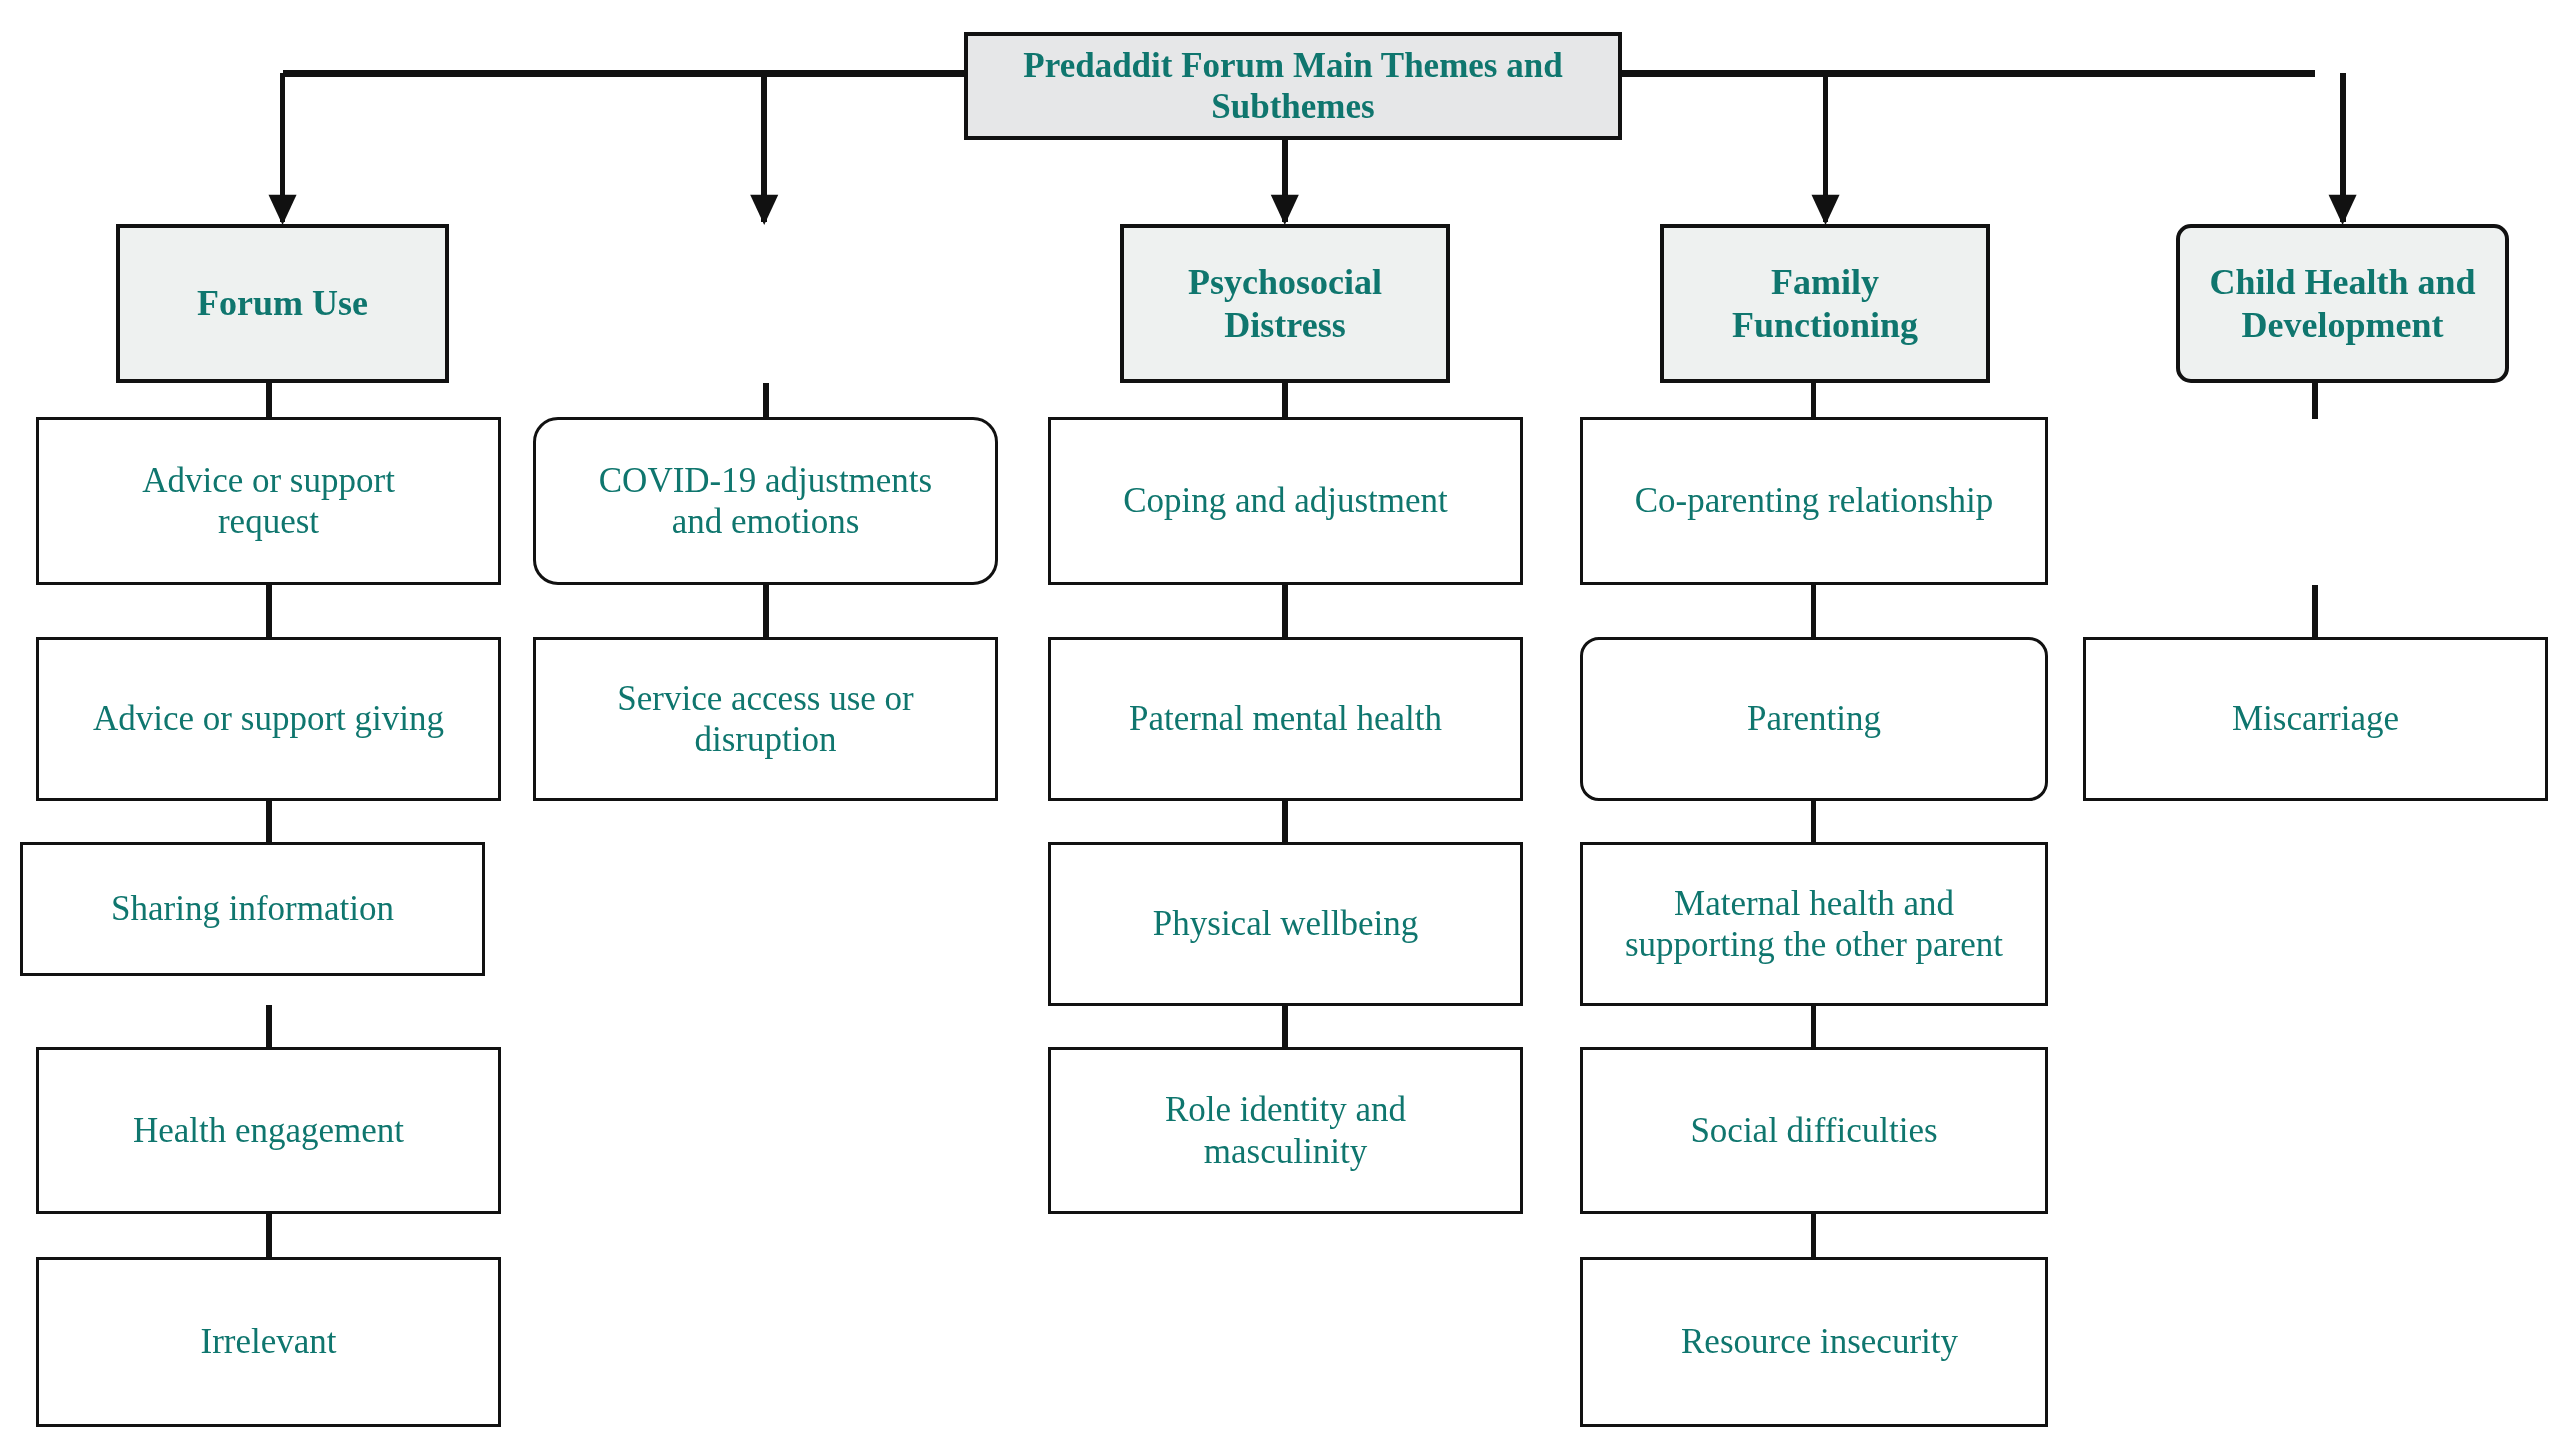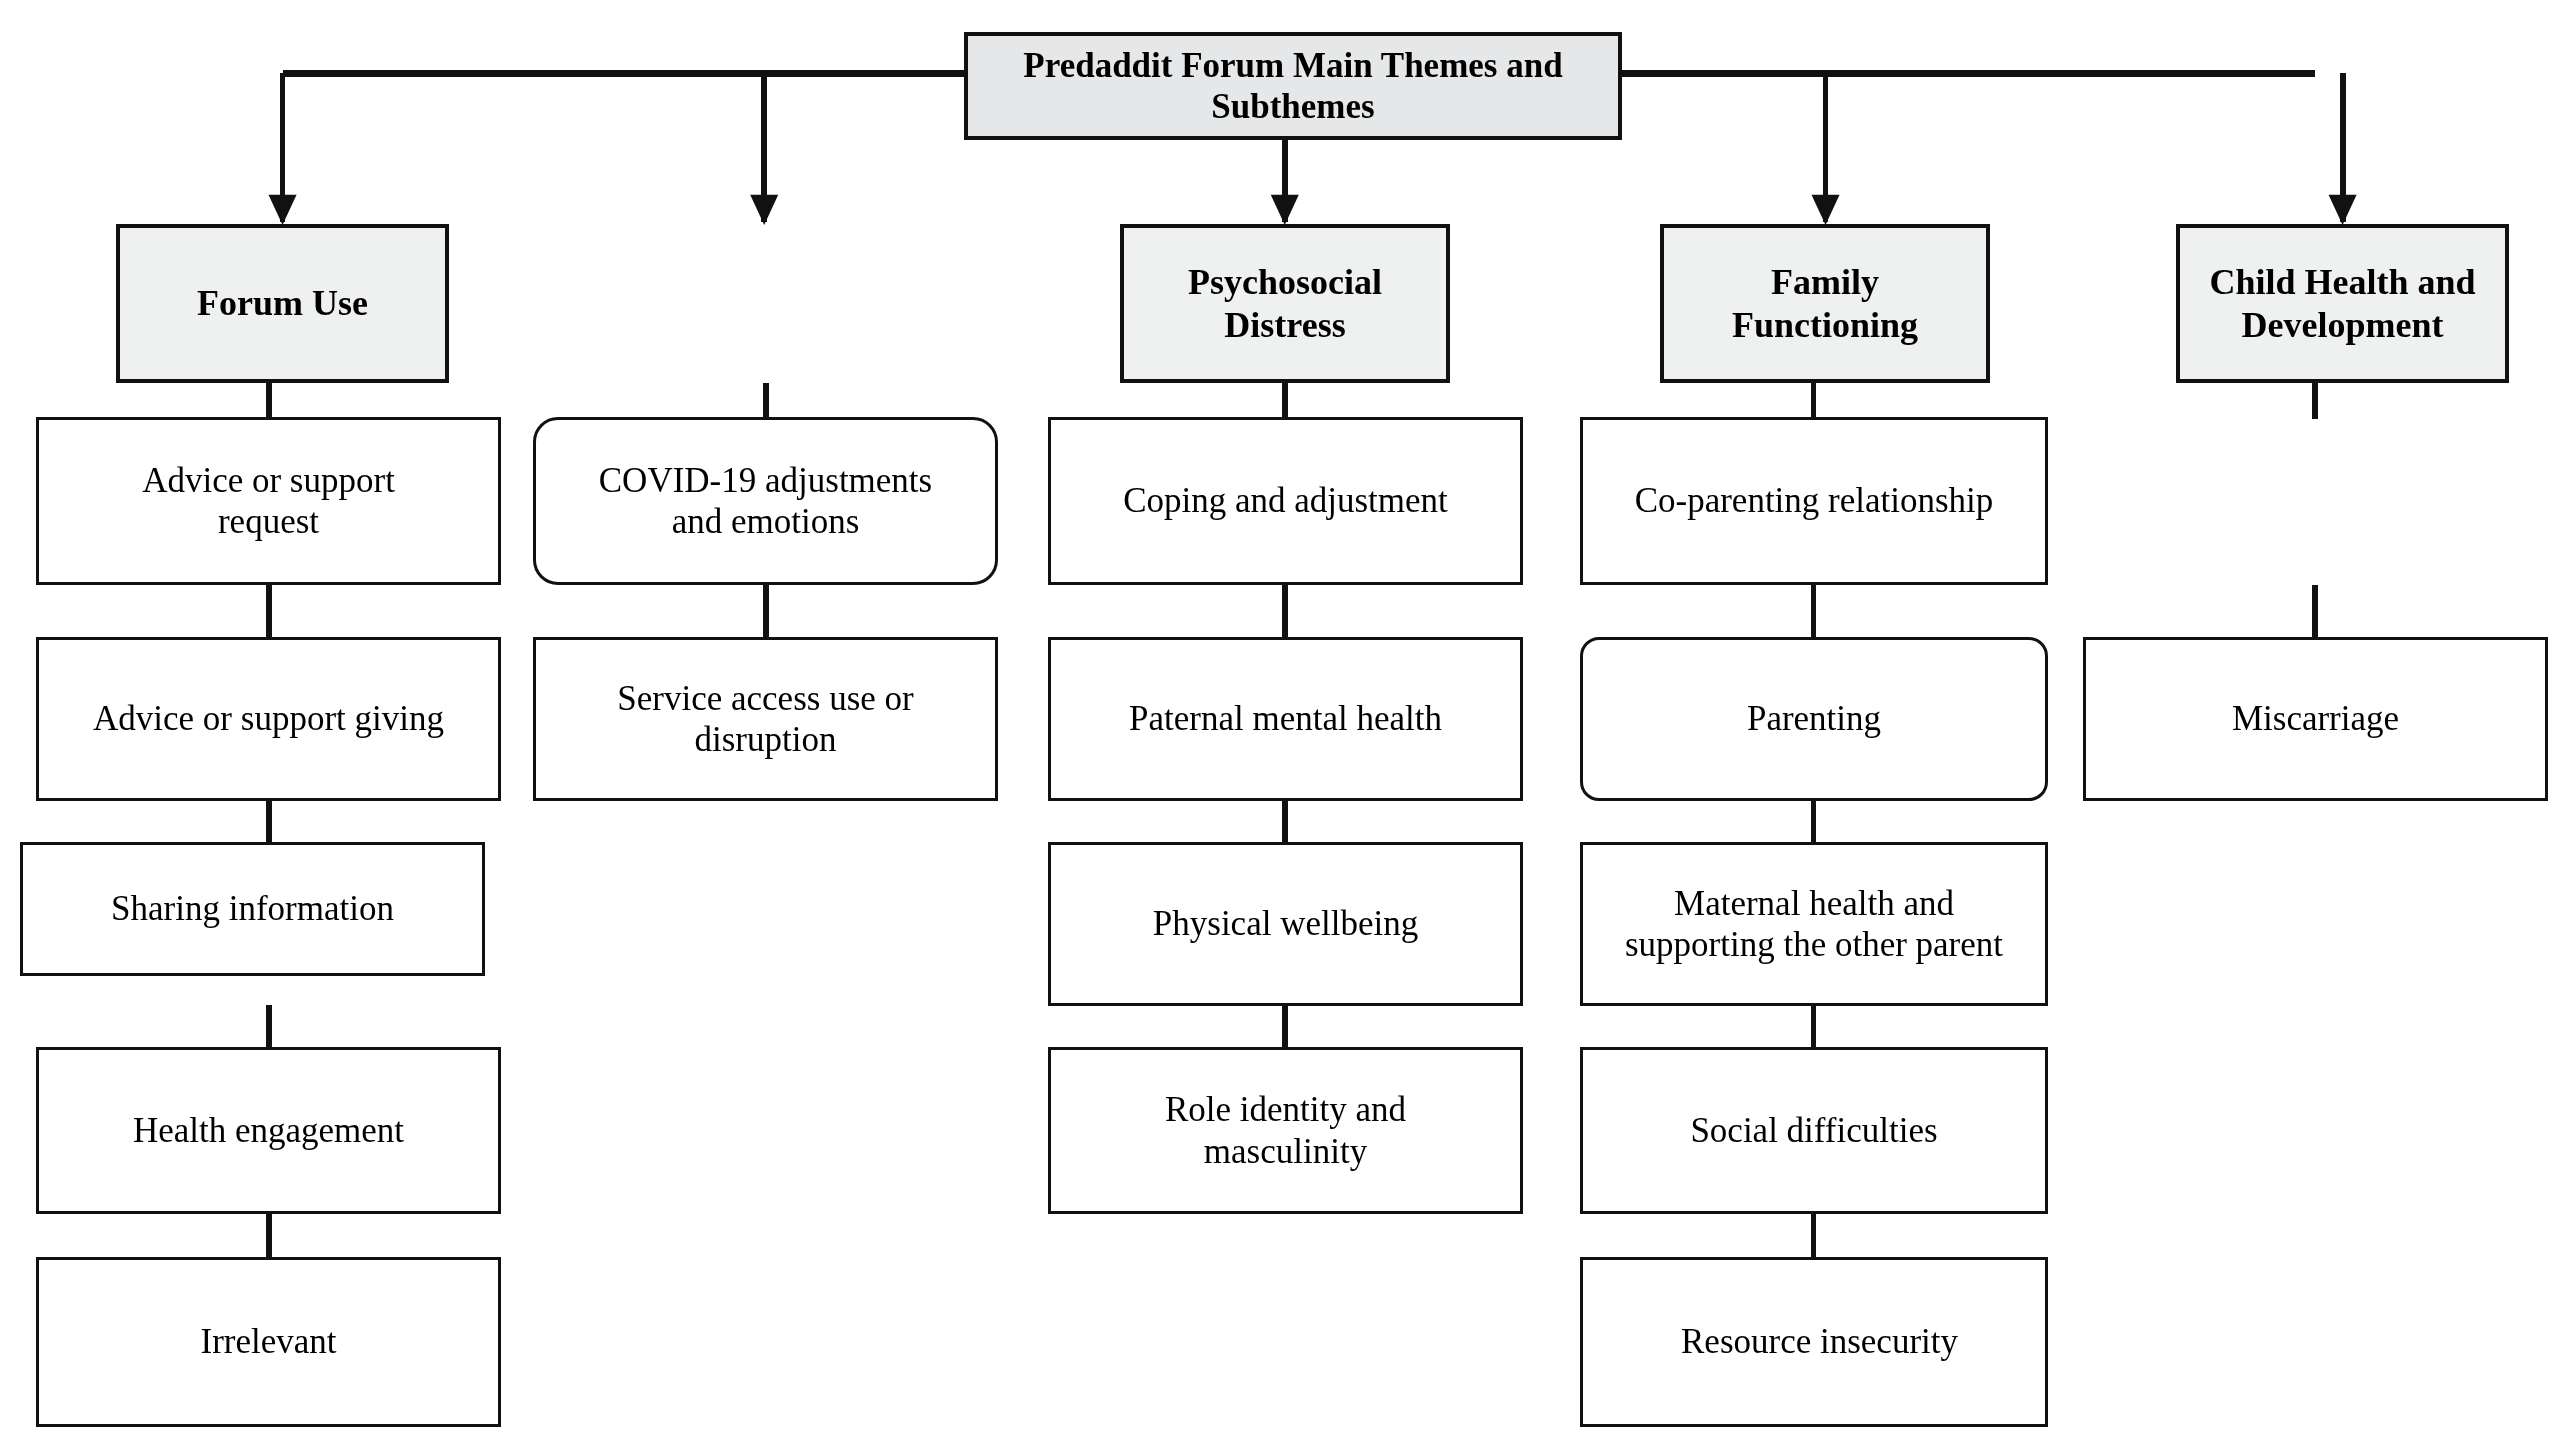--- a/index.html
+++ b/index.html
@@ -26,21 +26,21 @@
     height: 1448px;
     pointer-events: none;
   }
   .node {
     position: absolute;
     box-sizing: border-box;
     display: flex;
     align-items: center;
     justify-content: center;
     text-align: center;
-    color: #000000;
+    color: #0f766e;
     line-height: 1.18;
     z-index: 2;
   }
   .node-root {
     background: #e6e7e8;
     border: 4.1px solid #111111;
     font-weight: bold;
     font-size: 35px;
     padding: 3.5px 13px;
   }
@@ -160,21 +160,21 @@
     <div class="node node-sub" style="left: 1580px; top: 842px; width: 468px; height: 164px;">
       <span class="node-label">Maternal health and
 supporting the other parent</span>
     </div>
     <div class="node node-sub" style="left: 1580px; top: 1047px; width: 468px; height: 167px;">
       <span class="node-label">Social difficulties</span>
     </div>
     <div class="node node-sub" style="left: 1580px; top: 1257px; width: 468px; height: 170px; padding-left: 24px;">
       <span class="node-label">Resource insecurity</span>
     </div>
-    <div class="node node-theme" style="left: 2176px; top: 224px; width: 333px; height: 159px;">
+    <div class="node node-theme" style="left: 2176px; top: 224px; width: 333px; height: 159px; border-radius: 15px;">
       <span class="node-label">Child Health and
 Development</span>
     </div>
     <div class="node node-sub" style="left: 2083px; top: 637px; width: 465px; height: 164px;">
       <span class="node-label">Miscarriage</span>
     </div>
   </div>
 
 
 </body></html>

